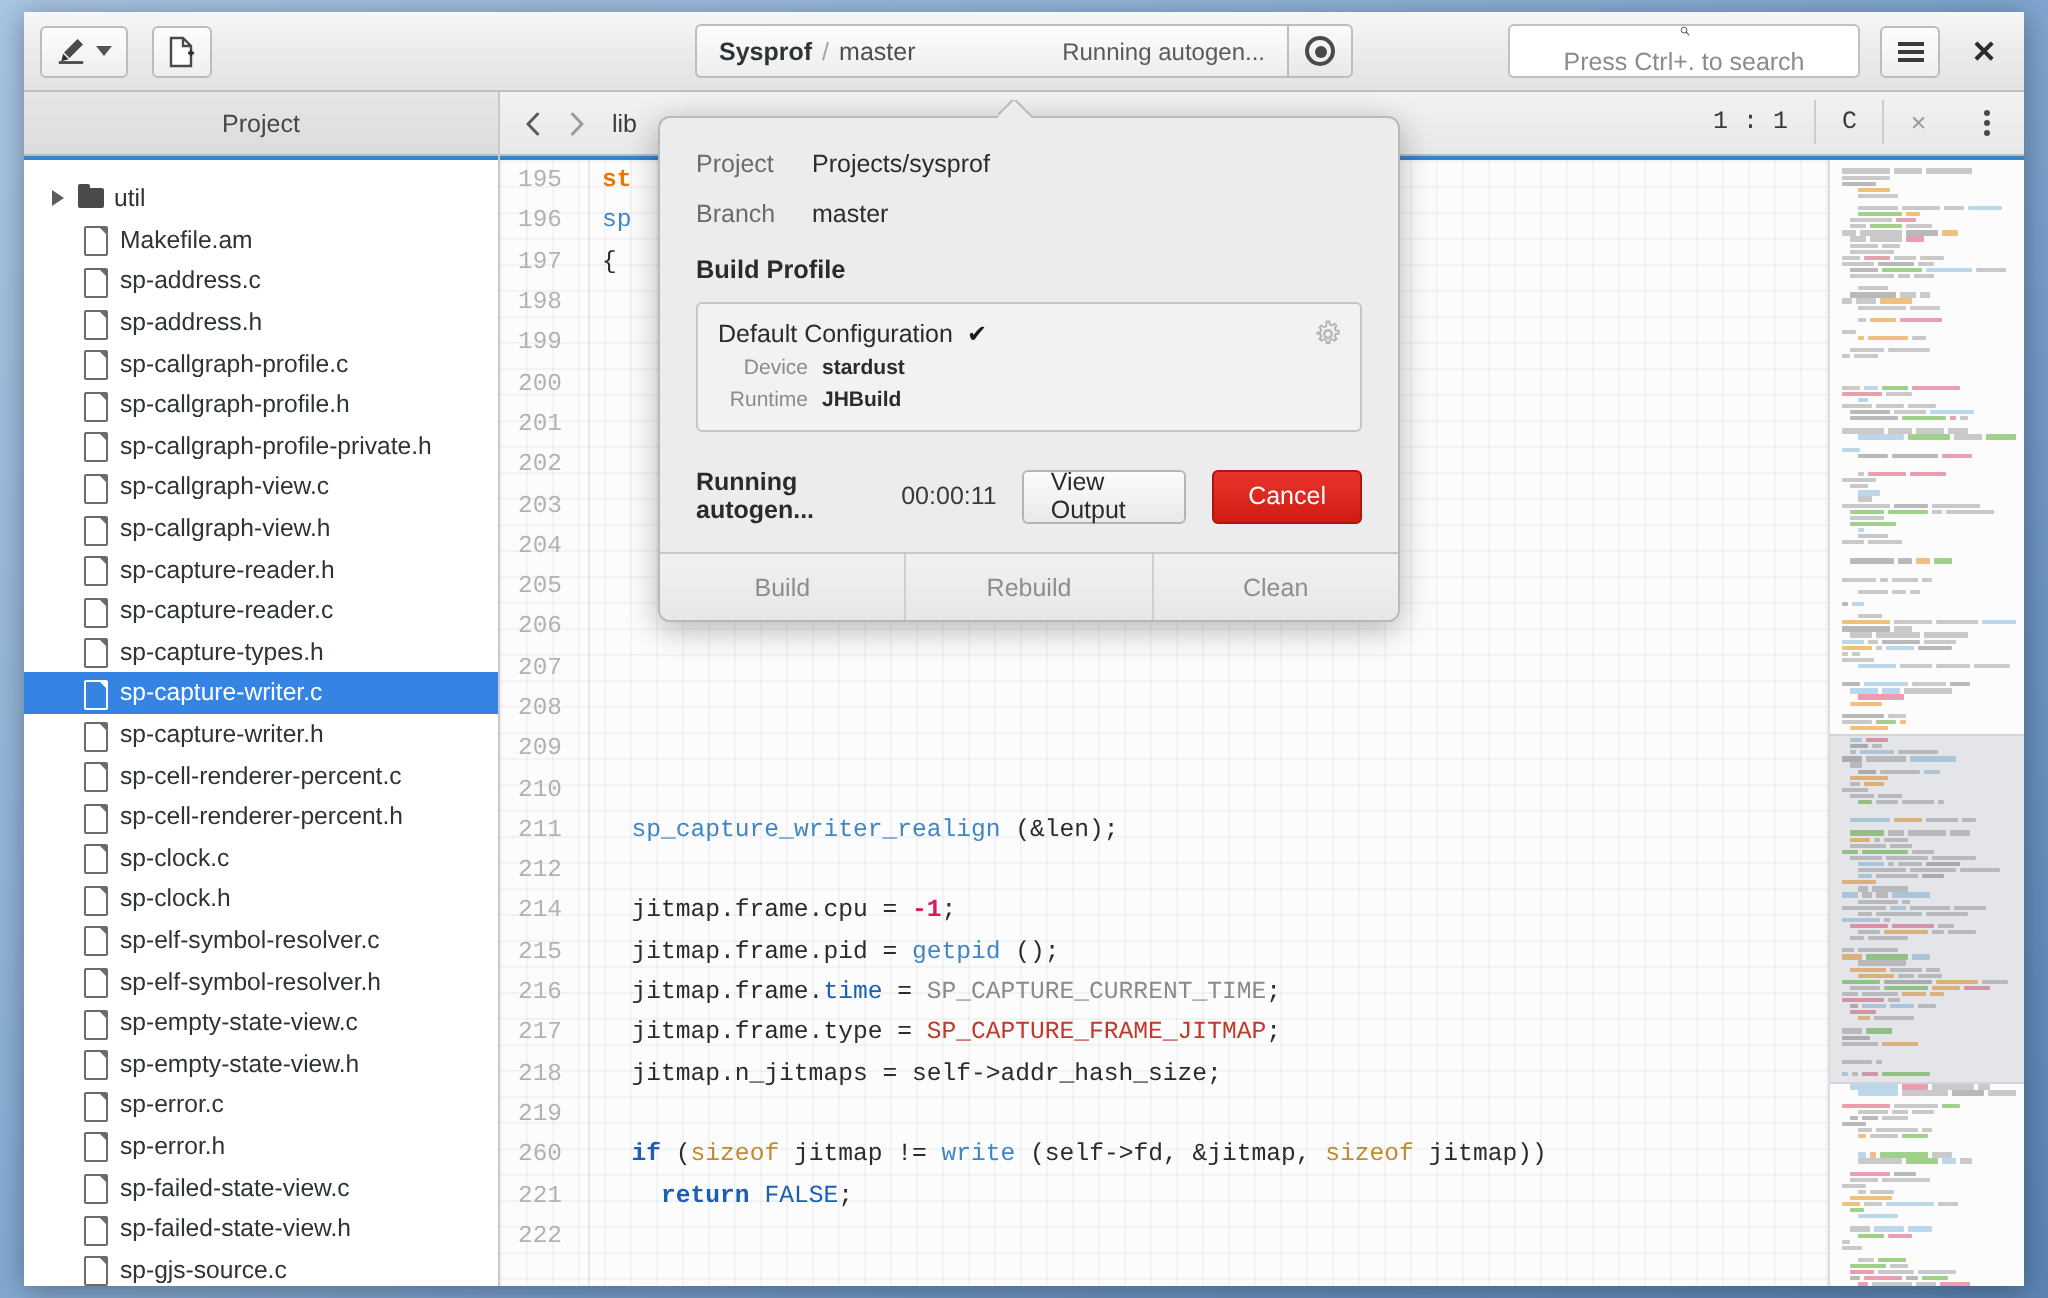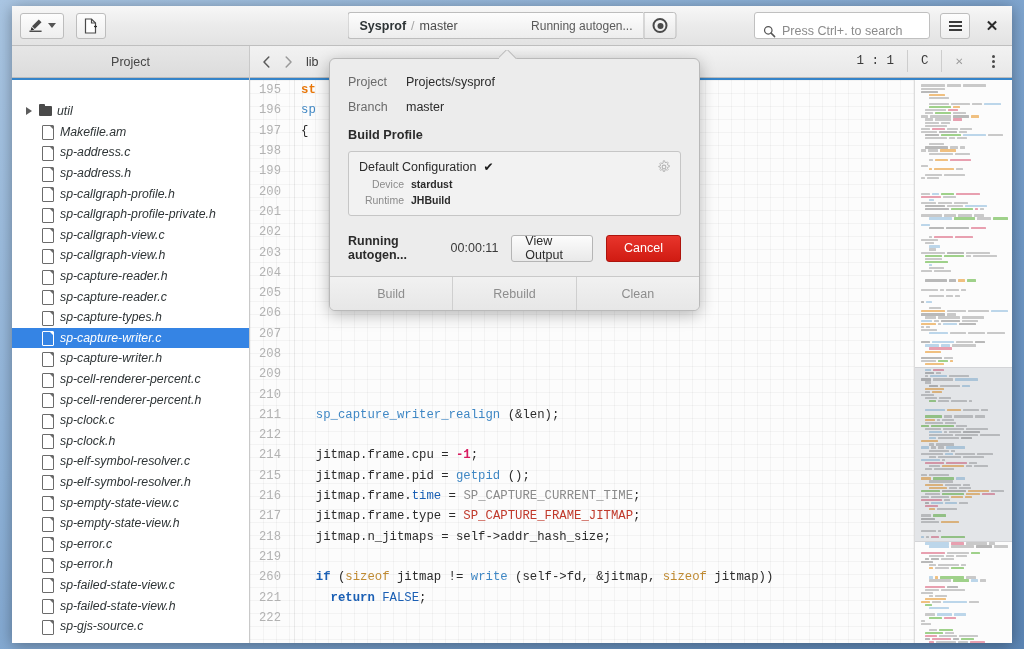--- a/index.html
+++ b/index.html
@@ -65,43 +65,43 @@
     align-items: center; justify-content: center;
   }
   .target-icon i { width: 6px; height: 6px; border-radius: 50%; background: #4a4a4a; display: block; }
   
   #hb-right {
     margin-left: auto; display: flex; align-items: center; gap: 10px; padding-right: 2px;
   }
   #search-box {
     width: 176px; height: 27px; background: #fff;
     border: 1px solid #c0c0c0; border-radius: 3px;
-    display: flex; align-items: flex-end; padding: 0 8px; gap: 6px;
-    font-size: 12.5px; color: #8b8b8b; cursor: text;
+    display: flex; align-items: center; padding: 0 8px; gap: 6px;
+    font-size: 12.5px; color: #8b8b8b; cursor: text; flex-direction: column;
   }
   .hamburger { display: flex; flex-direction: column; gap: 2px; }
   .hamburger span { display: block; width: 13px; height: 2px; background: #3a3a3a; }
   #close-btn {
     width: 24px; height: 24px; display: flex; align-items: center;
     justify-content: center; cursor: pointer; color: #2b2b2b;
     font-size: 15px; font-weight: bold;
   }
   
   #body-area { display: flex; height: 597px; width: 100%; }
   
   #sidebar { width: 238px; height: 100%; background: #fff; display: flex; flex-direction: column;
              border-right: 1px solid #c9c9c9; }
   #sidebar-header {
     height: 32px; background: linear-gradient(to bottom,#e6e6e6,#dcdcdc);
     border-bottom: 1px solid #bcbcbc;
     display: flex; align-items: center; justify-content: center;
     font-size: 12.5px; color: #464646;
   }
   #sidebar-focusline { height: 2px; background: #3584c9; }
-  #file-list { flex: 1; overflow: hidden; padding-top: 21px; background: #fff; font-style: italic; }
+  #file-list { flex: 1; overflow: hidden; padding-top: 9px; background: #fff; }
   .file-row {
     height: 20.6px; display: flex; align-items: center; gap: 6px;
     padding-left: 30px; font-size: 12.3px; color: #2e3436; cursor: pointer;
     white-space: nowrap;
   }
   .file-row.folder { padding-left: 14px; }
   .file-row.selected { background: #3584e4; color: #fff; }
   .tri {
     width: 0; height: 0; border-top: 4px solid transparent;
     border-bottom: 4px solid transparent; border-left: 6px solid #5c5c5c;
@@ -335,20 +335,24 @@
             <span class="ico doc"></span>
             <span>Makefile.am</span>
           </div>
           <div class="file-row">
             <span class="ico doc"></span>
             <span>sp-address.c</span>
           </div>
           <div class="file-row">
             <span class="ico doc"></span>
             <span>sp-address.h</span>
+          </div>
+          <div class="file-row">
+            <span class="ico doc"></span>
+            <span>sp-callgraph-profile.c</span>
           </div>
           <div class="file-row">
             <span class="ico doc"></span>
             <span>sp-callgraph-profile.h</span>
           </div>
           <div class="file-row">
             <span class="ico doc"></span>
             <span>sp-callgraph-profile-private.h</span>
           </div>
           <div class="file-row">

